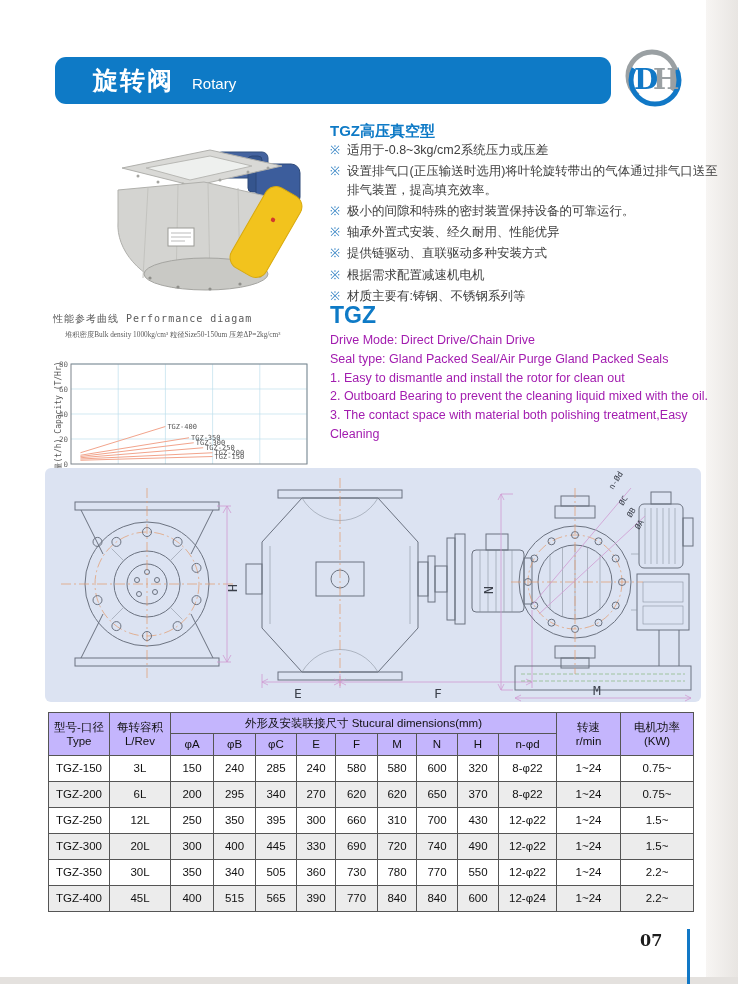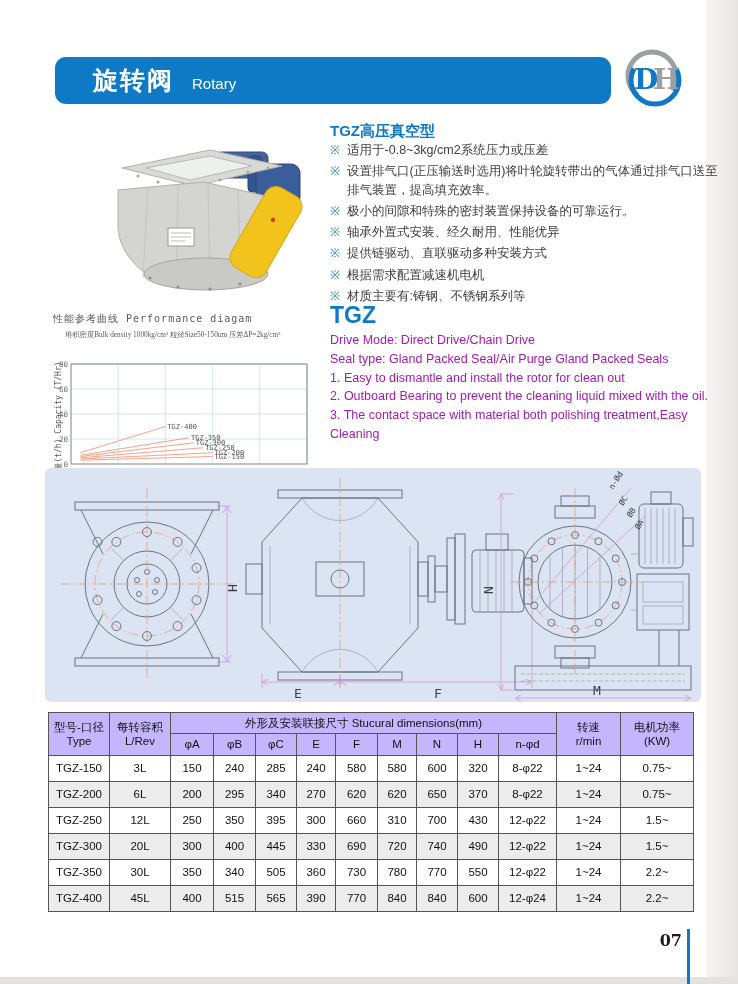--- a/index.html
+++ b/index.html
@@ -46,21 +46,21 @@
   .dimtxt{font:13px "DejaVu Sans Mono",monospace;fill:#3a3f4a}
   .dimtxt-sm{font:8px "DejaVu Sans Mono",monospace;fill:#3a3f4a}
   
   .spec-table{position:absolute;left:48px;top:712px;width:645px;border-collapse:collapse;
     font-size:11.5px;color:#111;table-layout:fixed}
   .spec-table th,.spec-table td{border:1px solid #555;text-align:center;padding:3px 1px}
   .spec-table thead th{background:#c4b5fd;font-weight:normal;font-size:11.5px;line-height:1.25}
   .spec-table tbody td{height:26px}
   .spec-table tbody tr.alt td{background:#ececec}
   
-  .pageno{position:absolute;left:640px;top:931px;width:42px;text-align:right;
+  .pageno{position:absolute;left:640px;top:931px;width:42px;text-align:left;
     font-family:"DejaVu Serif",serif;font-weight:bold;font-size:16px;color:#1c1c1c}
   .pageno-line{position:absolute;left:687px;top:929px;width:3px;height:55px;background:#1178c6}
 </style>
 </head>
 <body>
 
 <div class="edge-right"></div>
 <div class="edge-bottom"></div>
 
 <div class="title-bar">

